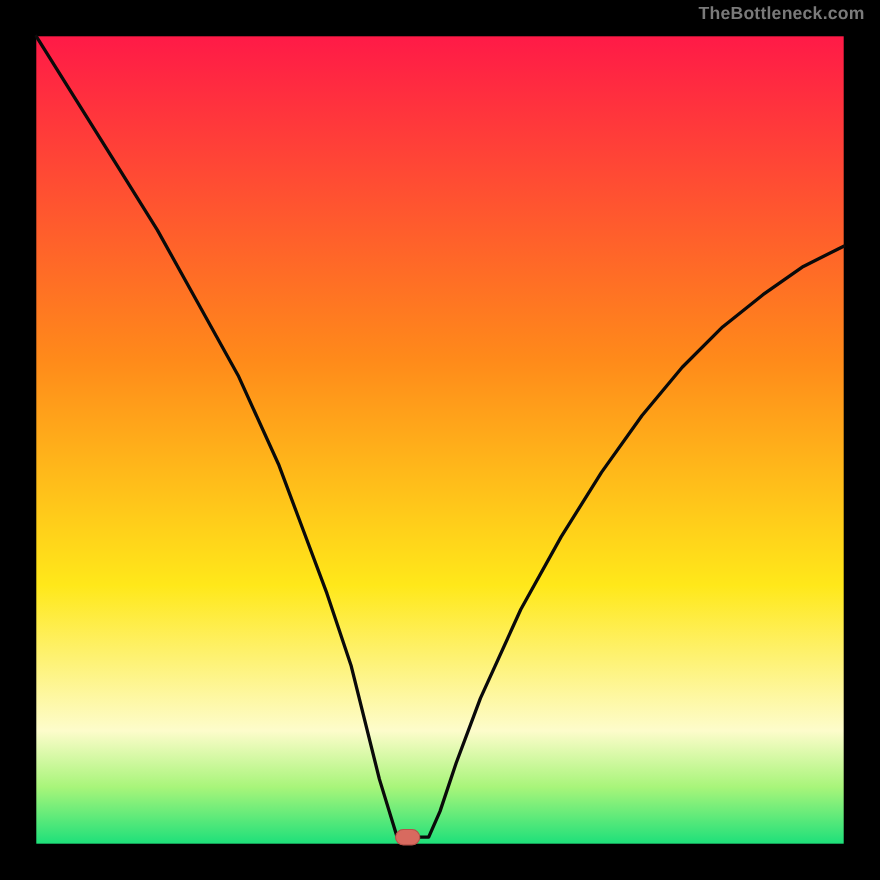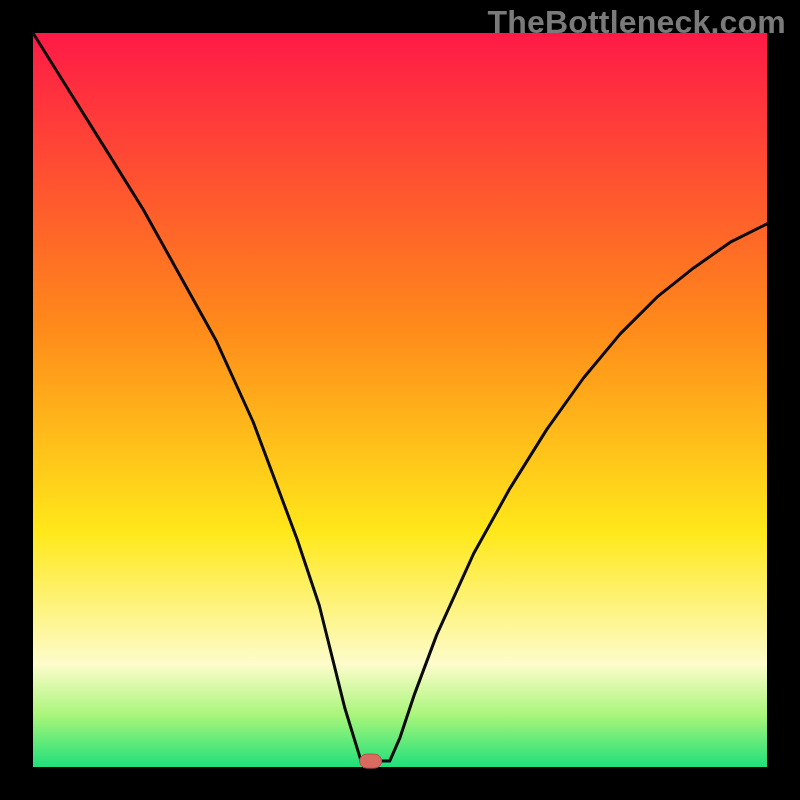--- a/index.html
+++ b/index.html
@@ -16,21 +16,21 @@
     top: 0;
     width: 800px;
     height: 800px;
     background: #000;
   }
   .watermark {
     position: absolute;
     top: 4px;
     right: 14px;
     font-family: Arial, Helvetica, sans-serif;
-    font-size: 32px;
+    font-size: 16px;
     font-weight: 600;
     color: #7a7a7a;
     letter-spacing: 0.2px;
   }
   svg {
     position: absolute;
     left: 0;
     top: 0;
   }
 </style>

